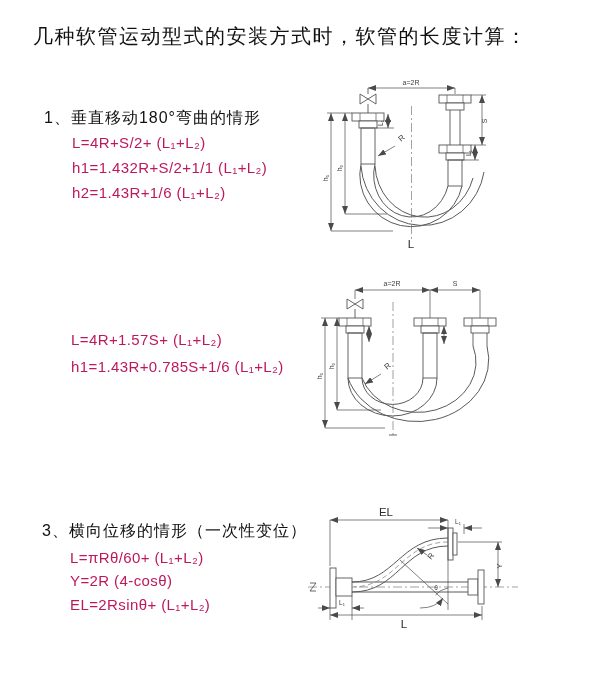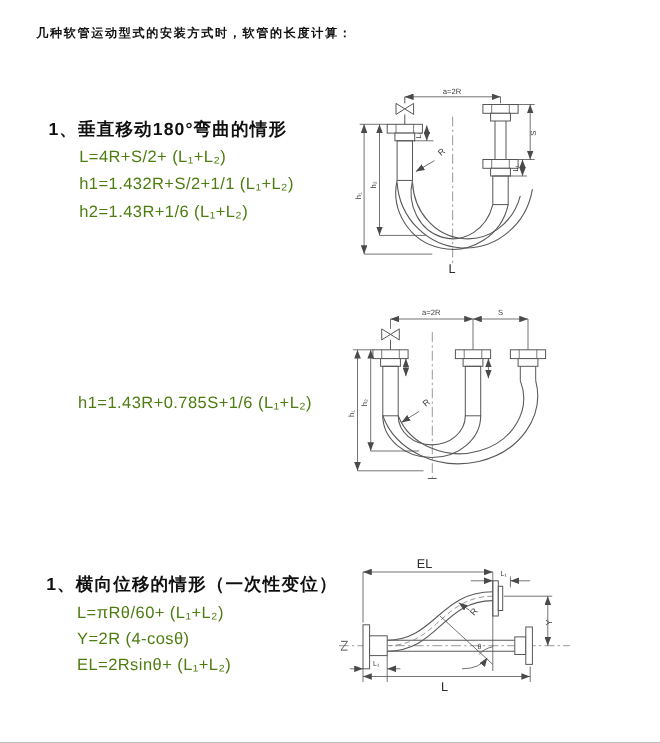--- a/index.html
+++ b/index.html
@@ -1,21 +1,21 @@
 <!DOCTYPE html>
 <html><head>
 <meta charset="utf-8">
 <style>
   html,body{margin:0;padding:0;background:#888;}
   .page{position:relative;width:600px;height:675px;background:#ffffff;overflow:hidden;
         font-family:"Liberation Sans","DejaVu Sans",sans-serif;}
   .txt{position:absolute;white-space:nowrap;color:#1c1c1c;}
-  .doc-title{left:33px;top:23px;font-size:11px;font-weight:bold;letter-spacing:1.5px;color:#111;}
-  .sec-heading{font-size:16px;font-weight:bold;color:#111;letter-spacing:1px;}
-  .formula{font-size:15px;color:#4d7c0f;letter-spacing:0.4px;}
+  .doc-title{left:33px;top:23px;font-size:20px;font-weight:normal;letter-spacing:1.5px;color:#111;}
+  .sec-heading{font-size:16px;font-weight:normal;color:#111;letter-spacing:1px;}
+  .formula{font-size:15px;color:#be185d;letter-spacing:0.4px;}
   .hd1{left:44px;top:108px}
   .f1a{left:72px;top:134px}.f1b{left:72px;top:159px}.f1c{left:72px;top:184px}
   .hd2{left:44px;top:306px}
   .f2a{left:71px;top:331px}.f2b{left:71px;top:358px}.f2c{left:71px;top:385px}
   .hd3{left:42px;top:521px}
   .f3a{left:70px;top:549px}.f3b{left:70px;top:572px}.f3c{left:70px;top:596px}
   svg.diag{position:absolute;}
   .d1{left:315px;top:68px;}
   .d2{left:315px;top:268px;}
   .d3{left:300px;top:498px;}
@@ -52,23 +52,24 @@
 
 <div class="page">
 
   <div class="txt doc-title">几种软管运动型式的安装方式时，软管的长度计算：</div>
 
   <div class="txt sec-heading hd1">1、垂直移动180°弯曲的情形</div>
   <div class="txt formula f1a">L=4R+S/2+ (L₁+L₂)</div>
   <div class="txt formula f1b">h1=1.432R+S/2+1/1 (L₁+L₂)</div>
   <div class="txt formula f1c">h2=1.43R+1/6 (L₁+L₂)</div>
 
+  <div class="txt formula f2a">L=4R+1.57S+ (L₁+L₂)</div>
   <div class="txt formula f2b">h1=1.43R+0.785S+1/6 (L₁+L₂)</div>
 
-  <div class="txt sec-heading hd3">1、横向位移的情形（一次性变位）</div>
+  <div class="txt sec-heading hd3">3、横向位移的情形（一次性变位）</div>
   <div class="txt formula f3a">L=πRθ/60+ (L₁+L₂)</div>
   <div class="txt formula f3b">Y=2R (4-cosθ)</div>
   <div class="txt formula f3c">EL=2Rsinθ+ (L₁+L₂)</div>
 
   <svg class="diag d1" viewBox="0 0 280 185" width="280" height="185">
     <line class="cl" x1="96.5" y1="38" x2="96.5" y2="172"></line>
 
     <g class="dim">
       <line x1="53" y1="20" x2="140" y2="20" marker-start="url(#arr)" marker-end="url(#arr)"></line>
       <line x1="140" y1="20" x2="140" y2="26"></line>

